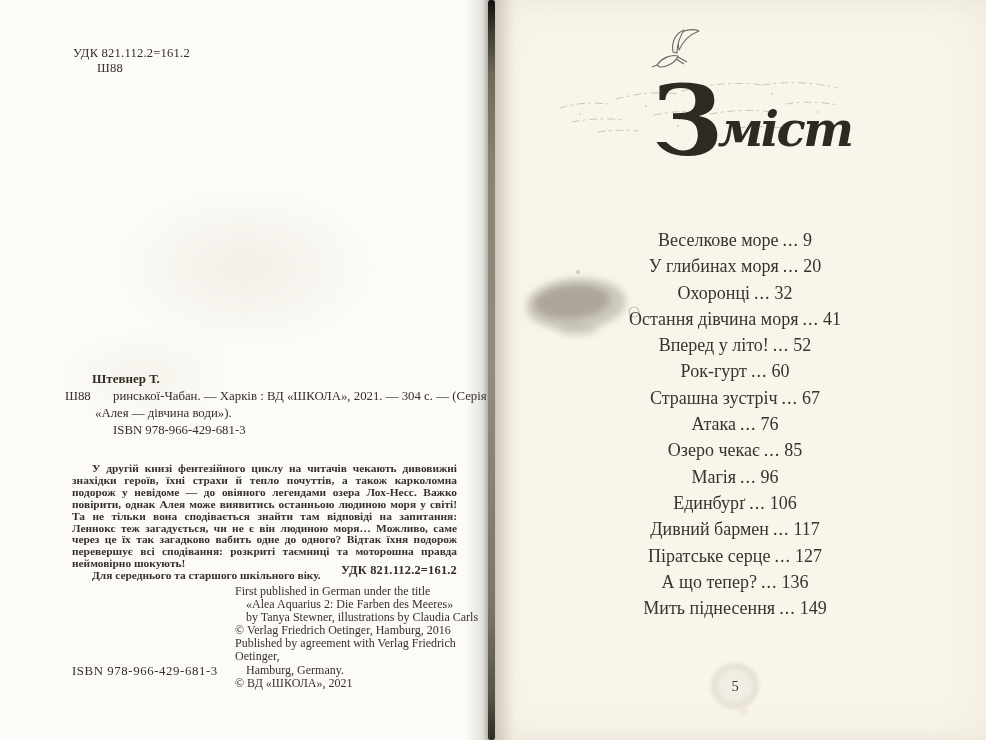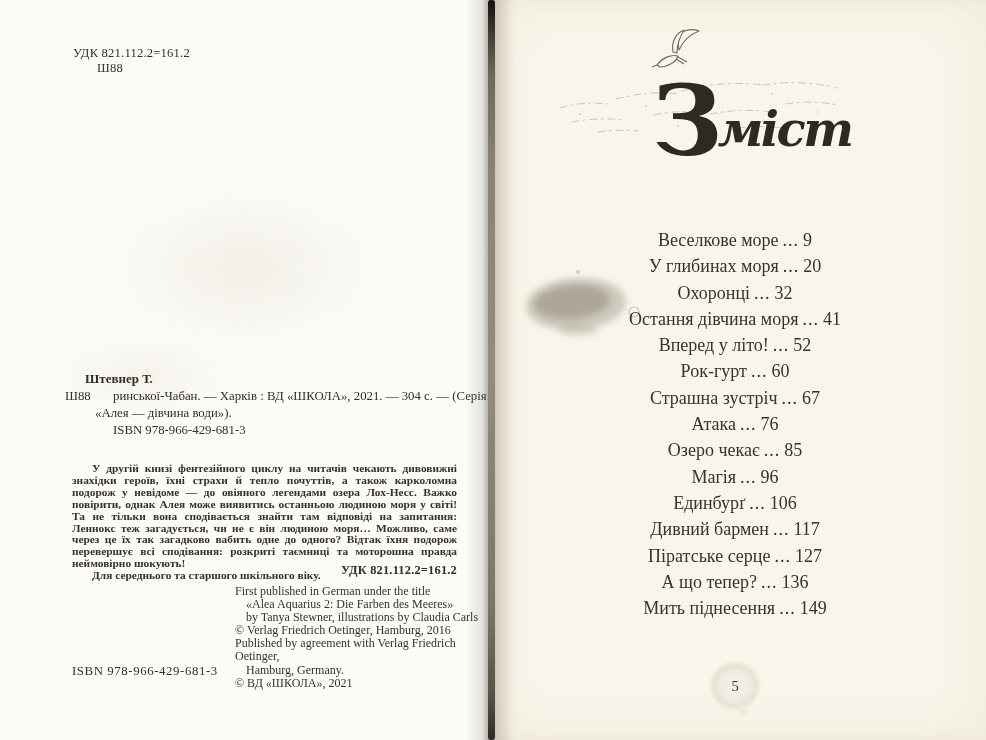--- a/index.html
+++ b/index.html
@@ -39,21 +39,21 @@
   .ghost{position:absolute;pointer-events:none;filter:blur(7px);}
   .g1{left:110px;top:185px;width:270px;height:165px;
       background:radial-gradient(ellipse at 50% 50%, rgba(206,194,170,.20), rgba(206,194,170,0) 70%);}
   .g2{left:55px;top:330px;width:180px;height:90px;
       background:radial-gradient(ellipse at 50% 50%, rgba(206,194,170,.14), rgba(206,194,170,0) 70%);}
 
   
   .udk-top{position:absolute;left:73px;top:46px;font-size:12.6px;line-height:14.5px;letter-spacing:.2px;}
   .udk-top .sh88{padding-left:24px;}
 
-  .author-heading{position:absolute;left:85px;top:371px;font-size:13px;font-weight:bold;font-family:Liberation Serif, serif;}
+  .author-heading{position:absolute;left:92px;top:371px;font-size:13px;font-weight:bold;font-family:Liberation Serif, serif;}
   .biblio{position:absolute;left:65px;top:388px;width:398px;font-size:12.8px;line-height:17px;}
   .bib-label{position:absolute;left:0;top:0;}
   .bib-lines{margin-left:30px;white-space:nowrap;}
   .bib-lines div:nth-of-type(1){text-indent:18px;}
   .bib-isbn{margin-left:48px;}
 
   .annotation{position:absolute;left:72px;top:463px;width:385px;
     font-size:11.4px;line-height:11.9px;text-align:justify;color:#36312a;}
   .annotation p{margin:0;text-indent:20px;font-weight:bold;}
 

